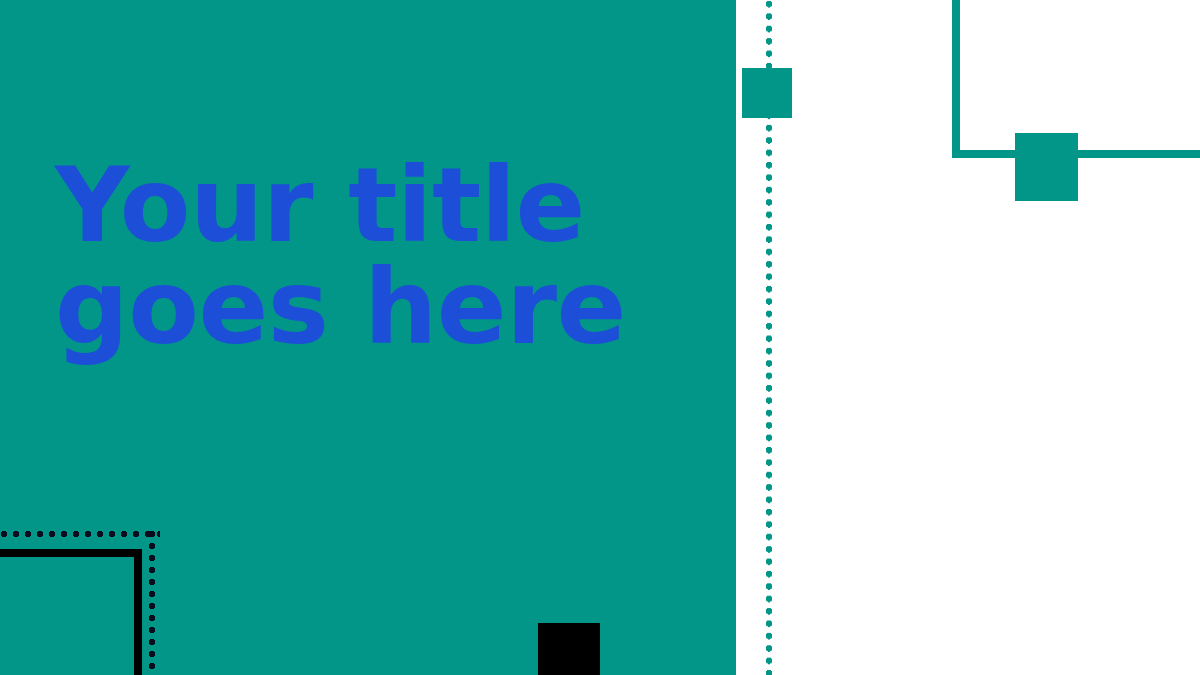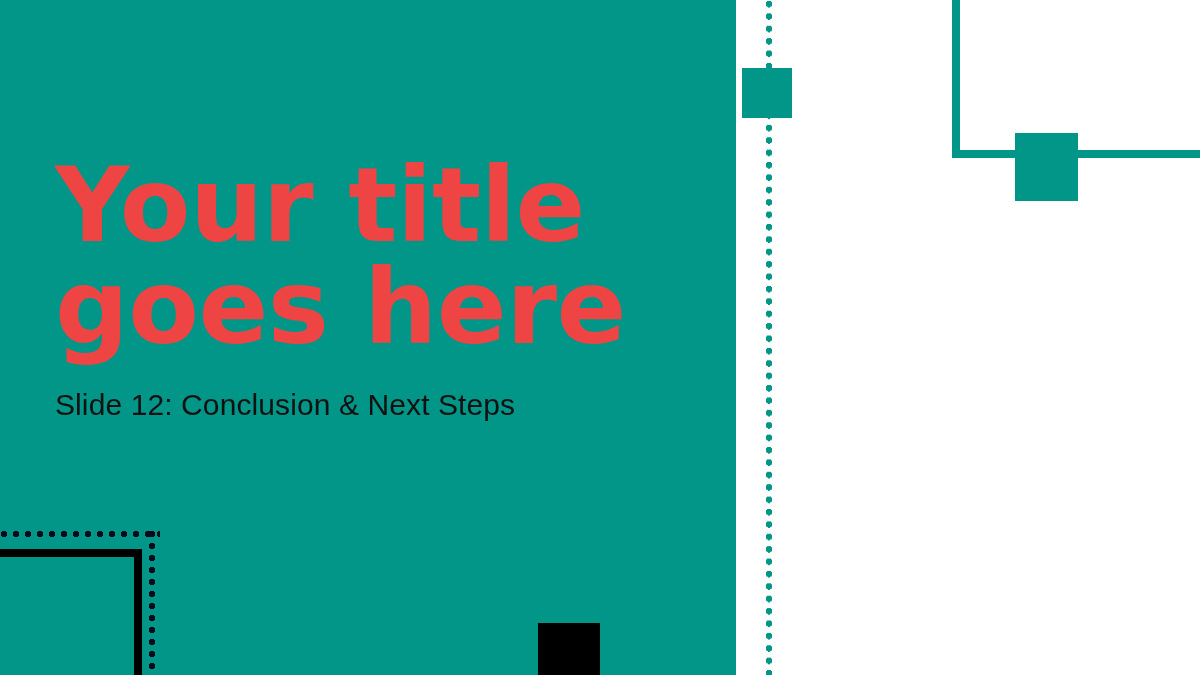--- a/index.html
+++ b/index.html
@@ -33,21 +33,21 @@
     left:55px;
     top:155px;
     width:640px;
   }
   #page-title {
     font-family:"DejaVu Sans", sans-serif;
     font-weight:700;
     font-size:103px;
     line-height:0.99;
     letter-spacing:-0.5px;
-    color:#ef4444;
+    color:#1d4ed8;
     white-space:pre-line;
   }
   #page-subtitle {
     margin-top:28px;
     font-family:"Liberation Sans", sans-serif;
     font-weight:400;
     font-size:30px;
     line-height:1.2;
     letter-spacing:0.1px;
     color:#111111;
@@ -136,21 +136,20 @@
 </head>
 <body>
 
 <div id="slide">
 
   <div id="teal-panel"></div>
 
   <div id="title-block">
     <div id="page-title">Your title
 goes here</div>
-    <div id="page-subtitle">Slide 12: Conclusion &amp; Next Steps</div>
   </div>
 
   <div id="bl-dotted-top"></div>
   <div id="bl-dotted-right"></div>
 
   <div id="bl-solid-top"></div>
   <div id="bl-solid-right"></div>
 
   <div id="bottom-black-square"></div>
 

